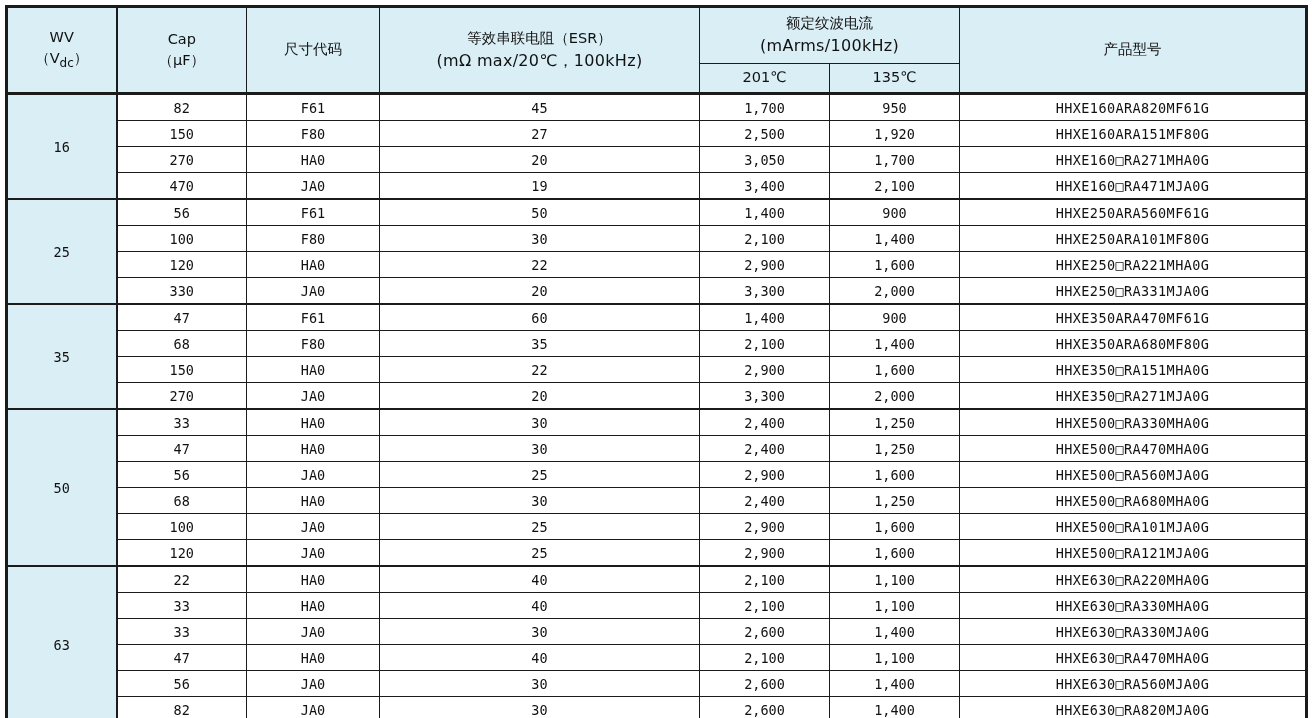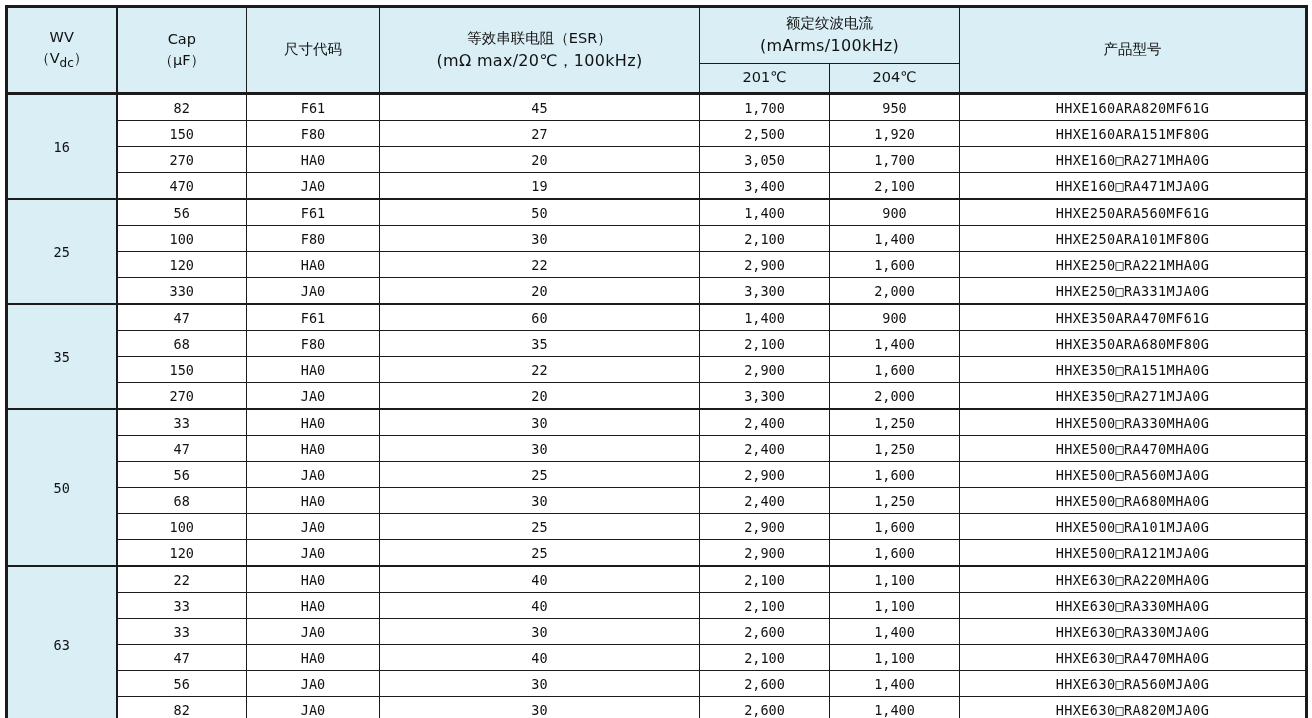--- a/index.html
+++ b/index.html
@@ -81,21 +81,21 @@
           <div class="small">(mΩ max/20℃，100kHz)</div>
         </th>
         <th colspan="2">
           <div>额定纹波电流</div>
           <div class="small">(mArms/100kHz)</div>
         </th>
         <th rowspan="2">产品型号</th>
       </tr>
       <tr class="hrow2">
         <th>201℃</th>
-        <th>204℃</th>
+        <th>135℃</th>
       </tr>
     </thead>
   <tbody class="group">
         <tr>
           <td class="wv-cell wv-b" rowspan="4">16</td>
           <td>82</td>
           <td>F61</td>
           <td>45</td>
           <td>1,700</td>
           <td>950</td>

